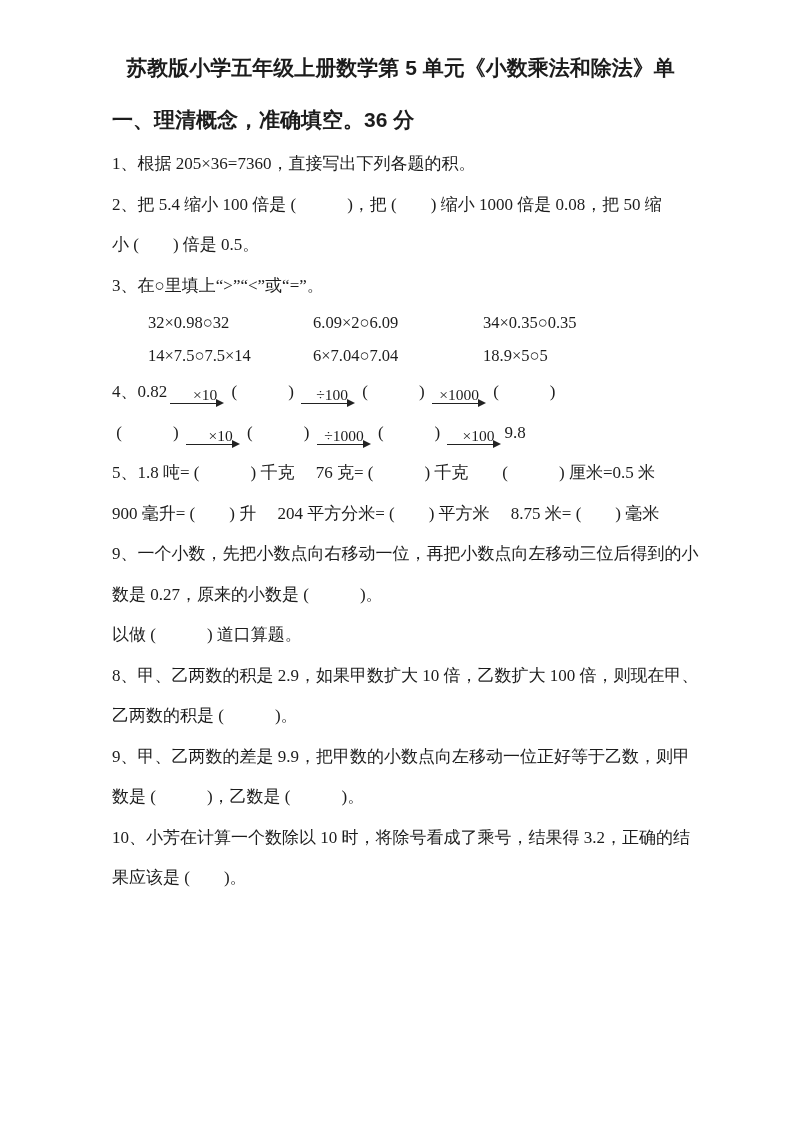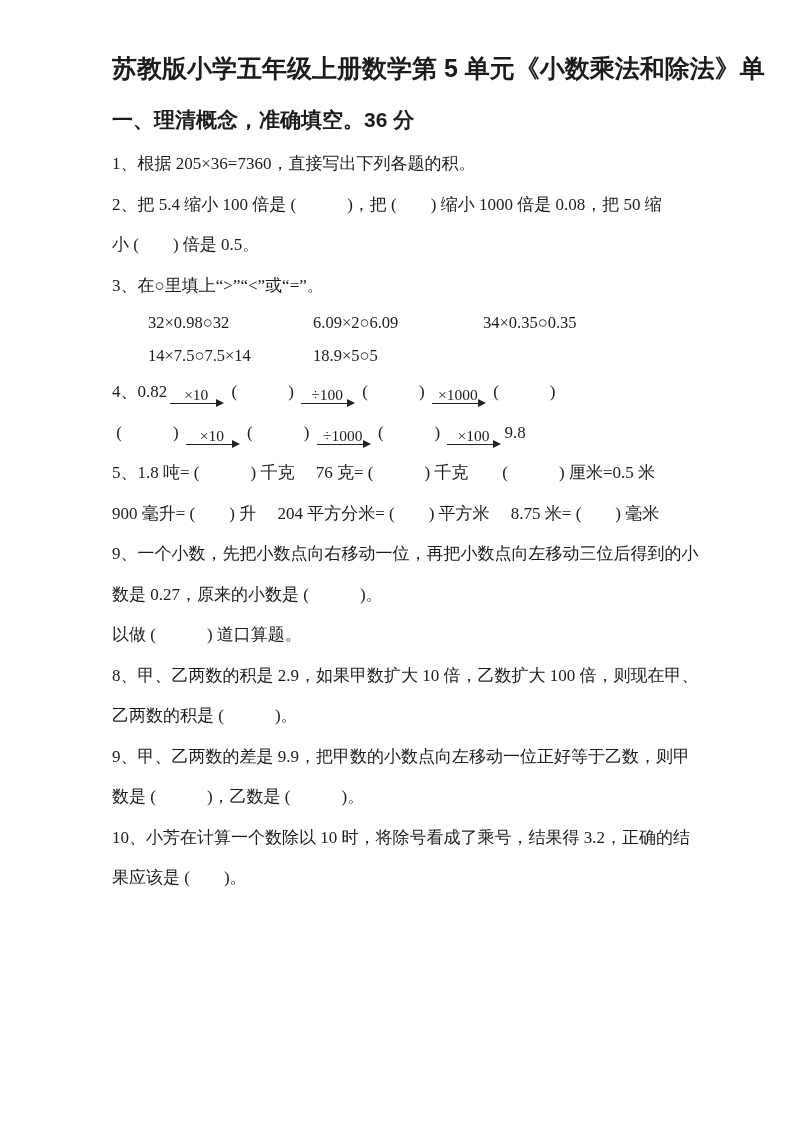--- a/index.html
+++ b/index.html
@@ -11,24 +11,24 @@
     background: #ffffff;
     color: #1c1c1c;
     overflow: hidden;
     font-family: "Liberation Serif", "DejaVu Serif", serif;
   }
   .content {
     padding: 46px 104px 0 112px;
   }
   .doc-title {
     margin: 0 0 16px 0;
-    text-align: right;
+    text-align: center;
     font-family: "Liberation Sans", "DejaVu Sans", sans-serif;
     font-weight: bold;
-    font-size: 25px;
+    font-size: 21px;
     line-height: 44px;
     white-space: nowrap;
   }
   .section-heading {
     margin: 6px 0 10px 0;
     font-family: Liberation Sans, sans-serif;
     font-weight: bold;
     font-size: 21px;
     line-height: 28px;
     white-space: pre;
@@ -46,21 +46,21 @@
   }
   .q3-grid .cell {
     font-size: 16.5px;
     line-height: 33px;
     white-space: pre;
   }
   
   .q4-arrow {
     display: inline-flex;
     flex-direction: column;
-    align-items: center;
+    align-items: flex-end;
     vertical-align: -3px;
     margin: 0 5px 0 3px;
   }
   .q4-arrow .lbl {
     font-size: 15.5px;
     line-height: 17px;
     padding: 0 5px;
     white-space: pre;
   }
   .q4-arrow .shaft {
@@ -96,20 +96,21 @@
 
     <p class="line">2、把 5.4 缩小 100 倍是 (　　　)，把 (　　) 缩小 1000 倍是 0.08，把 50 缩</p>
     <p class="line">小 (　　) 倍是 0.5。</p>
 
     <p class="line">3、在○里填上“&gt;”“&lt;”或“=”。</p>
     <div class="q3-grid">
       <span class="cell">32×0.98○32</span>
       <span class="cell">6.09×2○6.09</span>
       <span class="cell">34×0.35○0.35</span>
       <span class="cell">14×7.5○7.5×14</span>
+      <span class="cell">6×7.04○7.04</span>
       <span class="cell">18.9×5○5</span>
     </div>
 
     <p class="line"><span>4、</span><span>0.82</span><span class="q4-arrow"><span class="lbl">×10</span><span class="shaft"></span></span><span> (　　　) </span><span class="q4-arrow"><span class="lbl">÷100</span><span class="shaft"></span></span><span> (　　　) </span><span class="q4-arrow"><span class="lbl">×1000</span><span class="shaft"></span></span><span> (　　　)</span></p>
 
     <p class="line"><span> (　　　) </span><span class="q4-arrow"><span class="lbl">×10</span><span class="shaft"></span></span><span> (　　　) </span><span class="q4-arrow"><span class="lbl">÷1000</span><span class="shaft"></span></span><span> (　　　) </span><span class="q4-arrow"><span class="lbl">×100</span><span class="shaft"></span></span><span>9.8</span></p>
 
     <p class="line">5、1.8 吨= (　　　) 千克　 76 克= (　　　) 千克　　(　　　) 厘米=0.5 米</p>
     <p class="line">900 毫升= (　　) 升　 204 平方分米= (　　) 平方米　 8.75 米= (　　) 毫米</p>
 

